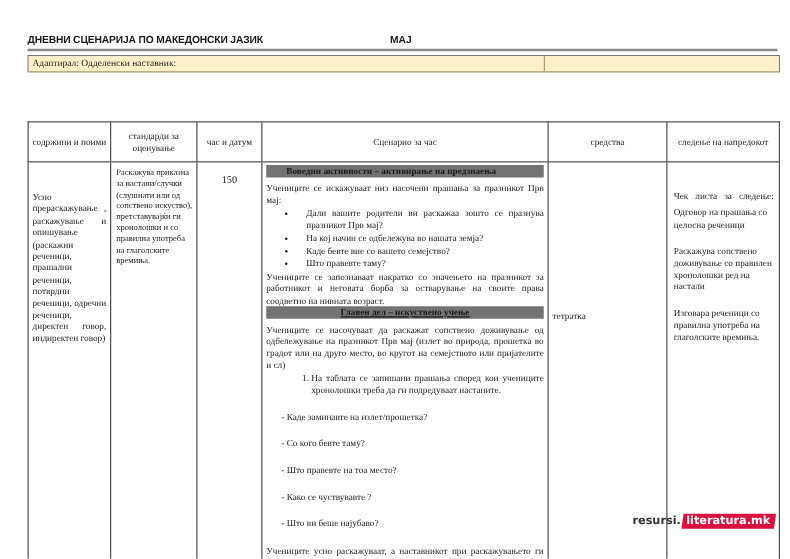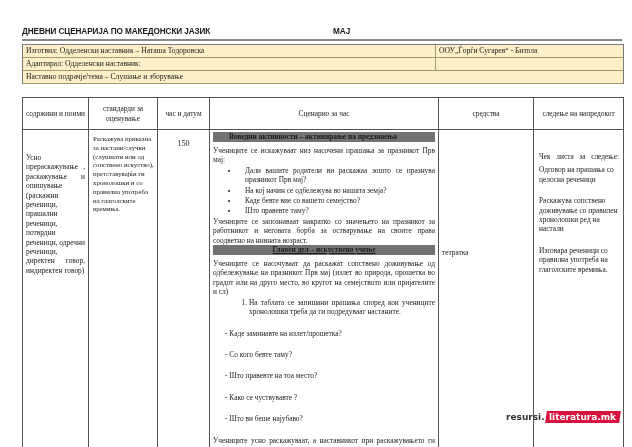--- a/index.html
+++ b/index.html
@@ -1,21 +1,21 @@
 <!DOCTYPE html>
 <html><head>
 <meta charset="utf-8">
 <style>
   html, body { margin:0; padding:0; background:#ffffff; }
   body { width:632px; height:447px; position:relative; overflow:hidden;
          font-family:"Liberation Serif", serif; color:#1a1a1a; }
   .title-row { position:absolute; left:22px; top:26px; width:600px; height:12px;
                font-family:"Liberation Sans", sans-serif; font-size:8.2px; font-weight:bold;text-align:right; }
   .title-row .left { position:absolute; left:0; top:1px; letter-spacing:-0.1px; }
-  .title-row .month { position:absolute; left:311px; top:1px; }
+  .title-row .month { position:absolute; left:290px; top:1px; }
   .title-rule { position:absolute; left:22px; top:39px; width:600px; height:2px; background:#8a8a8a; }
 
   .info { position:absolute; left:22px; top:44px; width:600px; border:1px solid #7a7a7a; border-bottom:none; }
   .info-row { display:flex; border-bottom:1px solid #a89a70; background:#fdf0c8; height:12px; font-size:7.6px; line-height:12px; }
   .info-row .c1 { flex:1; padding-left:3px; white-space:nowrap; overflow:hidden; }
   .info-row .c2 { width:184px; border-left:1px solid #a89a70; padding-left:3px; white-space:nowrap; }
 
   table.main { position:absolute; left:22px; top:97px; width:601px; border-collapse:collapse; table-layout:fixed; }
   table.main th, table.main td { border:1px solid #555; vertical-align:top; font-size:7.4px; line-height:9.4px; font-weight:normal; }
   table.main th { height:31px; text-align:center; vertical-align:middle; padding:0 2px; }
@@ -47,29 +47,22 @@
 <body>
 
 <div class="title-row">
   <span class="left">ДНЕВНИ СЦЕНАРИЈА ПО МАКЕДОНСКИ ЈАЗИК</span>
   <span class="month">МАЈ</span>
 </div>
 <div class="title-rule"></div>
 
 <div class="info">
   <div class="info-row">
-    <div class="c1">Изготвил: Одделенски наставник – Наташа Тодоровска</div>
-    <div class="c2">ООУ„Ѓорѓи Сугарев“ - Битола</div>
-  </div>
-  <div class="info-row">
     <div class="c1">Адаптирал: Одделенски наставник:</div>
     <div class="c2"></div>
-  </div>
-  <div class="info-row">
-    <div class="c1">Наставно подрачје/тема – Слушање и зборување</div>
   </div>
 </div>
 
 <table class="main">
   <colgroup>
     <col style="width:66px">
       <col style="width:69px">
       <col style="width:52px">
       <col style="width:229px">
       <col style="width:95px">

